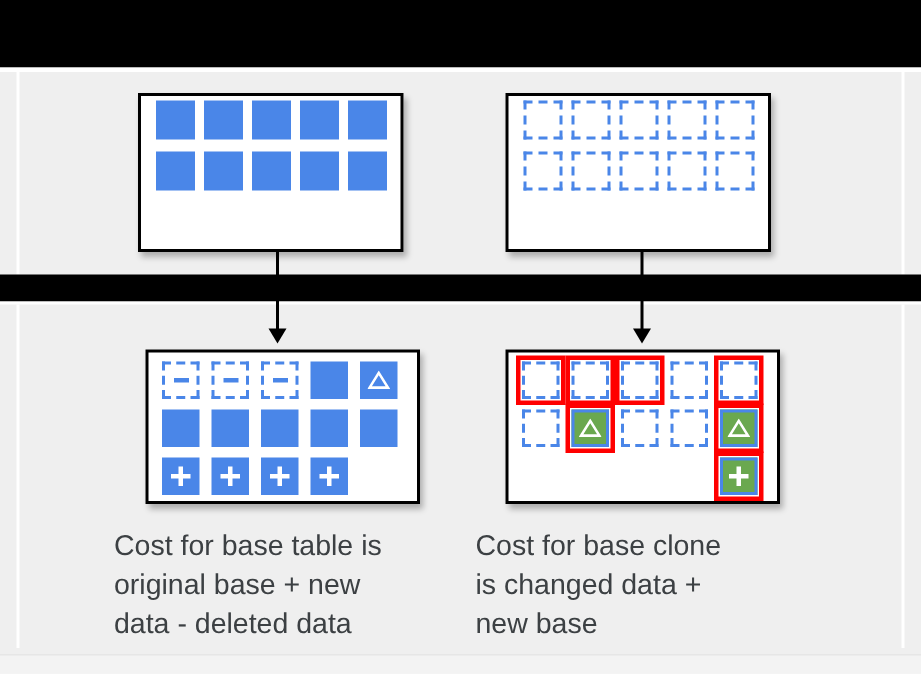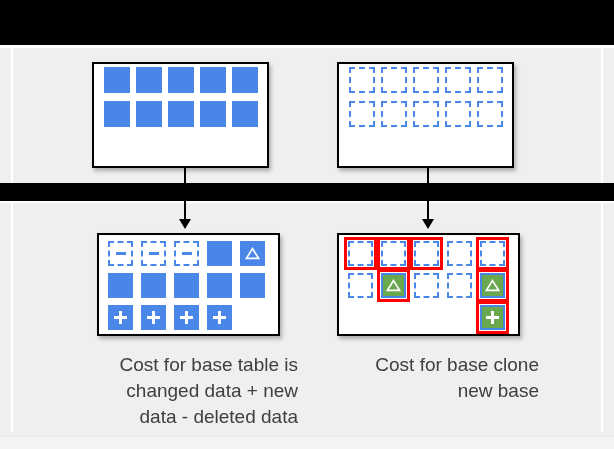--- a/index.html
+++ b/index.html
@@ -46,21 +46,21 @@
   .glyph.plus::after{content:"";position:absolute;left:0;top:5px;width:13px;height:3px;background:#ffffff;}
   .glyph.delta svg{display:block;}
 
   .arrow-line{position:absolute;width:2px;height:52px;top:168px;background:#000000;}
   .arrow-head{position:absolute;top:219px;width:0;height:0;
               border-left:6px solid transparent;border-right:6px solid transparent;
               border-top:10px solid #000000;}
   .al-left{left:184px;} .ah-left{left:179px;}
   .al-right{left:427px;} .ah-right{left:422px;}
 
-  .caption{position:absolute;top:352px;width:222px;text-align:right;
+  .caption{position:absolute;top:352px;width:222px;text-align:left;
            font-size:19px;line-height:26px;color:#3c4043;}
   .cap-left{left:76px;}
   .cap-right{left:317px;}
 </style>
 </head>
 <body>
 
 <div class="stage">
 
   <div class="black-bar bar-top"></div>
@@ -178,23 +178,24 @@
         <div class="cell fill-none"></div>
         <div class="cell fill-none"></div>
         <div class="cell fill-green red">
           <span class="glyph plus"></span>
         </div>
       </div>
   </div>
 
   <div class="caption cap-left">
     <div>Cost for base table is</div>
-    <div>changed data + new</div>
+    <div>original base + new</div>
     <div>data - deleted data</div>
   </div>
 
   <div class="caption cap-right">
     <div>Cost for base clone</div>
+    <div>is changed data +</div>
     <div>new base</div>
   </div>
 
   <div class="bottom-strip"></div>
 </div>
 
 </body></html>

